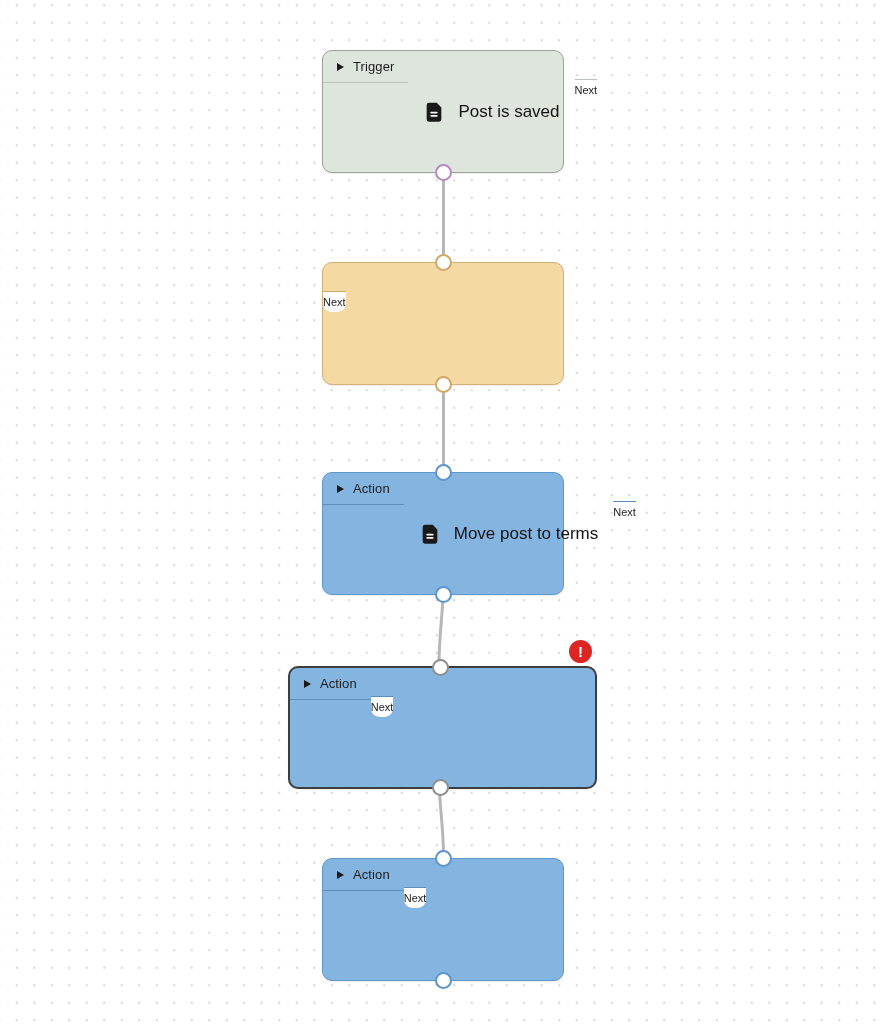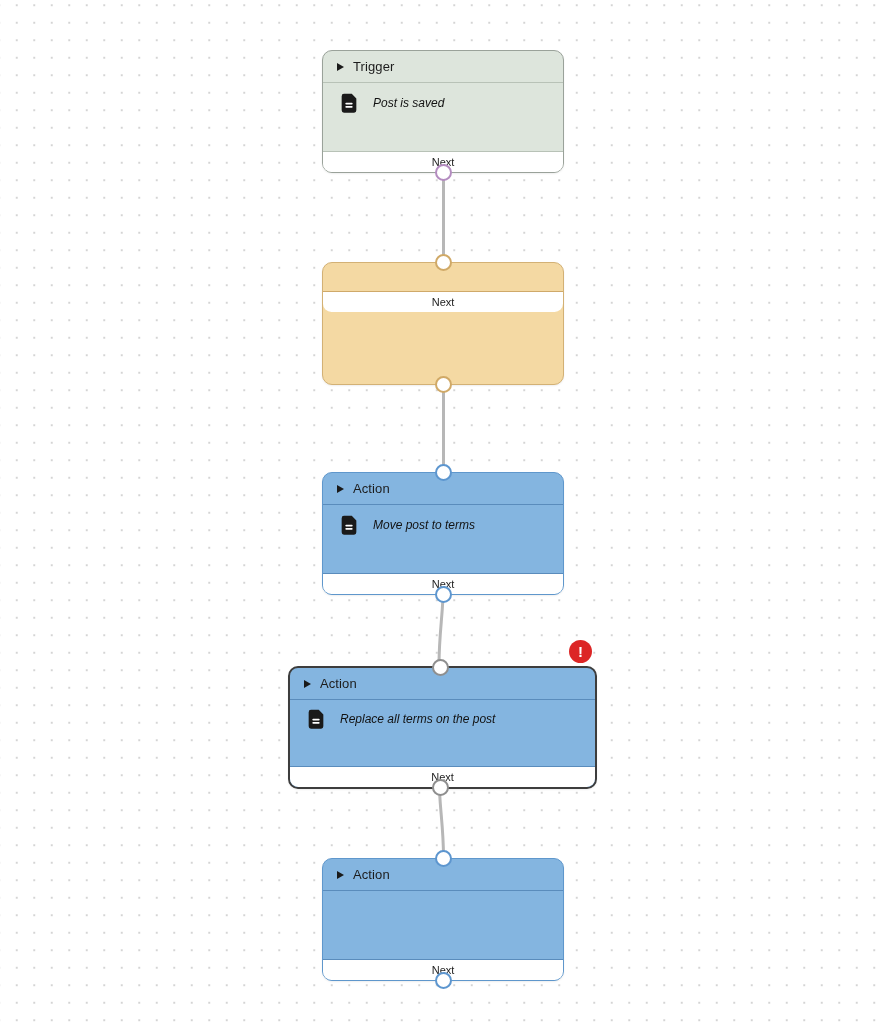--- a/index.html
+++ b/index.html
@@ -27,24 +27,23 @@
     stroke-width: 3;
     stroke-linecap: round;
   }
   .node {
     position: absolute;
     width: 242px; height: 123px;
     box-sizing: border-box;
     background: var(--fill, #ddd);
     border: 1.5px solid var(--border, #999);
     border-radius: 10px;
-    display: flex; flex-direction: column;
+    display: flex; flex-direction: row;
     z-index: 2;
     box-shadow: 0 1px 2px rgba(0,0,0,.07);
-    justify-content: space-between;
   }
   .node.selected { border-width: 2px; }
   .node-1 { left: 322px; top: 50px; }
   .node-2 { left: 322px; top: 262px; }
   .node-3 { left: 322px; top: 472px; }
   .node-4 { left: 288px; top: 666px; width: 309px; }
   .node-5 { left: 322px; top: 858px; }
 
   .node-header {
     height: 31px; flex: 0 0 31px;
@@ -61,21 +60,21 @@
     border-top: 4.5px solid transparent;
     border-bottom: 4.5px solid transparent;
   }
   .node-body {
     flex: 1;
     display: flex; align-items: center;
     padding: 0 15px; gap: 13px;
   }
   .node-body .icon { display: flex; align-items: center; }
   .node-title {
-    font-size: 12px; color: #121212; white-space: nowrap; font-style: italic;
+    font-size: 17px; color: #121212; white-space: nowrap;
   }
   .node-footer {
     flex: 0 0 20px; height: 20px;
     background: #ffffff;
     border-top: 1px solid var(--separator, rgba(0,0,0,.25));
     border-radius: 0 0 8.5px 8.5px;
     display: flex; align-items: center; justify-content: center;
     font-size: 11px; font-weight: 500; color: #232323; margin-top: 28px;
   }
   .port {
@@ -172,30 +171,20 @@
 
   <div class="node node-4 selected" style="--fill: #84b5e0; --border: #3d3d3d; --separator: #5a8cbc; --port: #8f8f8f;">
     <div class="error-badge" style="--color: #dc2626;">
       <span>!</span>
     </div>
     <div class="port port-top"></div>
     <div class="node-header">
       <span class="tri"></span>
       <span>Action</span>
     </div>
-    <div class="node-body">
-      <span class="icon">
-        <svg width="22" height="22" viewBox="0 0 24 24">
-            <path fill="#1a1a1a" d="M6 2h9l5 5v13a2.5 2.5 0 0 1-2.5 2.5h-11A2.5 2.5 0 0 1 4 20V4.5A2.5 2.5 0 0 1 6.5 2z"></path>
-            <rect x="8" y="11.6" width="8" height="1.9" rx=".95" fill="#fff"></rect>
-            <rect x="8" y="15.2" width="8" height="1.9" rx=".95" fill="#fff"></rect>
-          </svg>
-      </span>
-      <span class="node-title">Replace all terms on the post</span>
-    </div>
     <div class="node-footer">
       <span>Next</span>
     </div>
     <div class="port port-bottom"></div>
   </div>
 
   <div class="node node-5" style="--fill: #84b5e0; --border: #5f97cc; --separator: #5a8cbc; --port: #5d96cf;">
     <div class="port port-top"></div>
     <div class="node-header">
       <span class="tri"></span>

